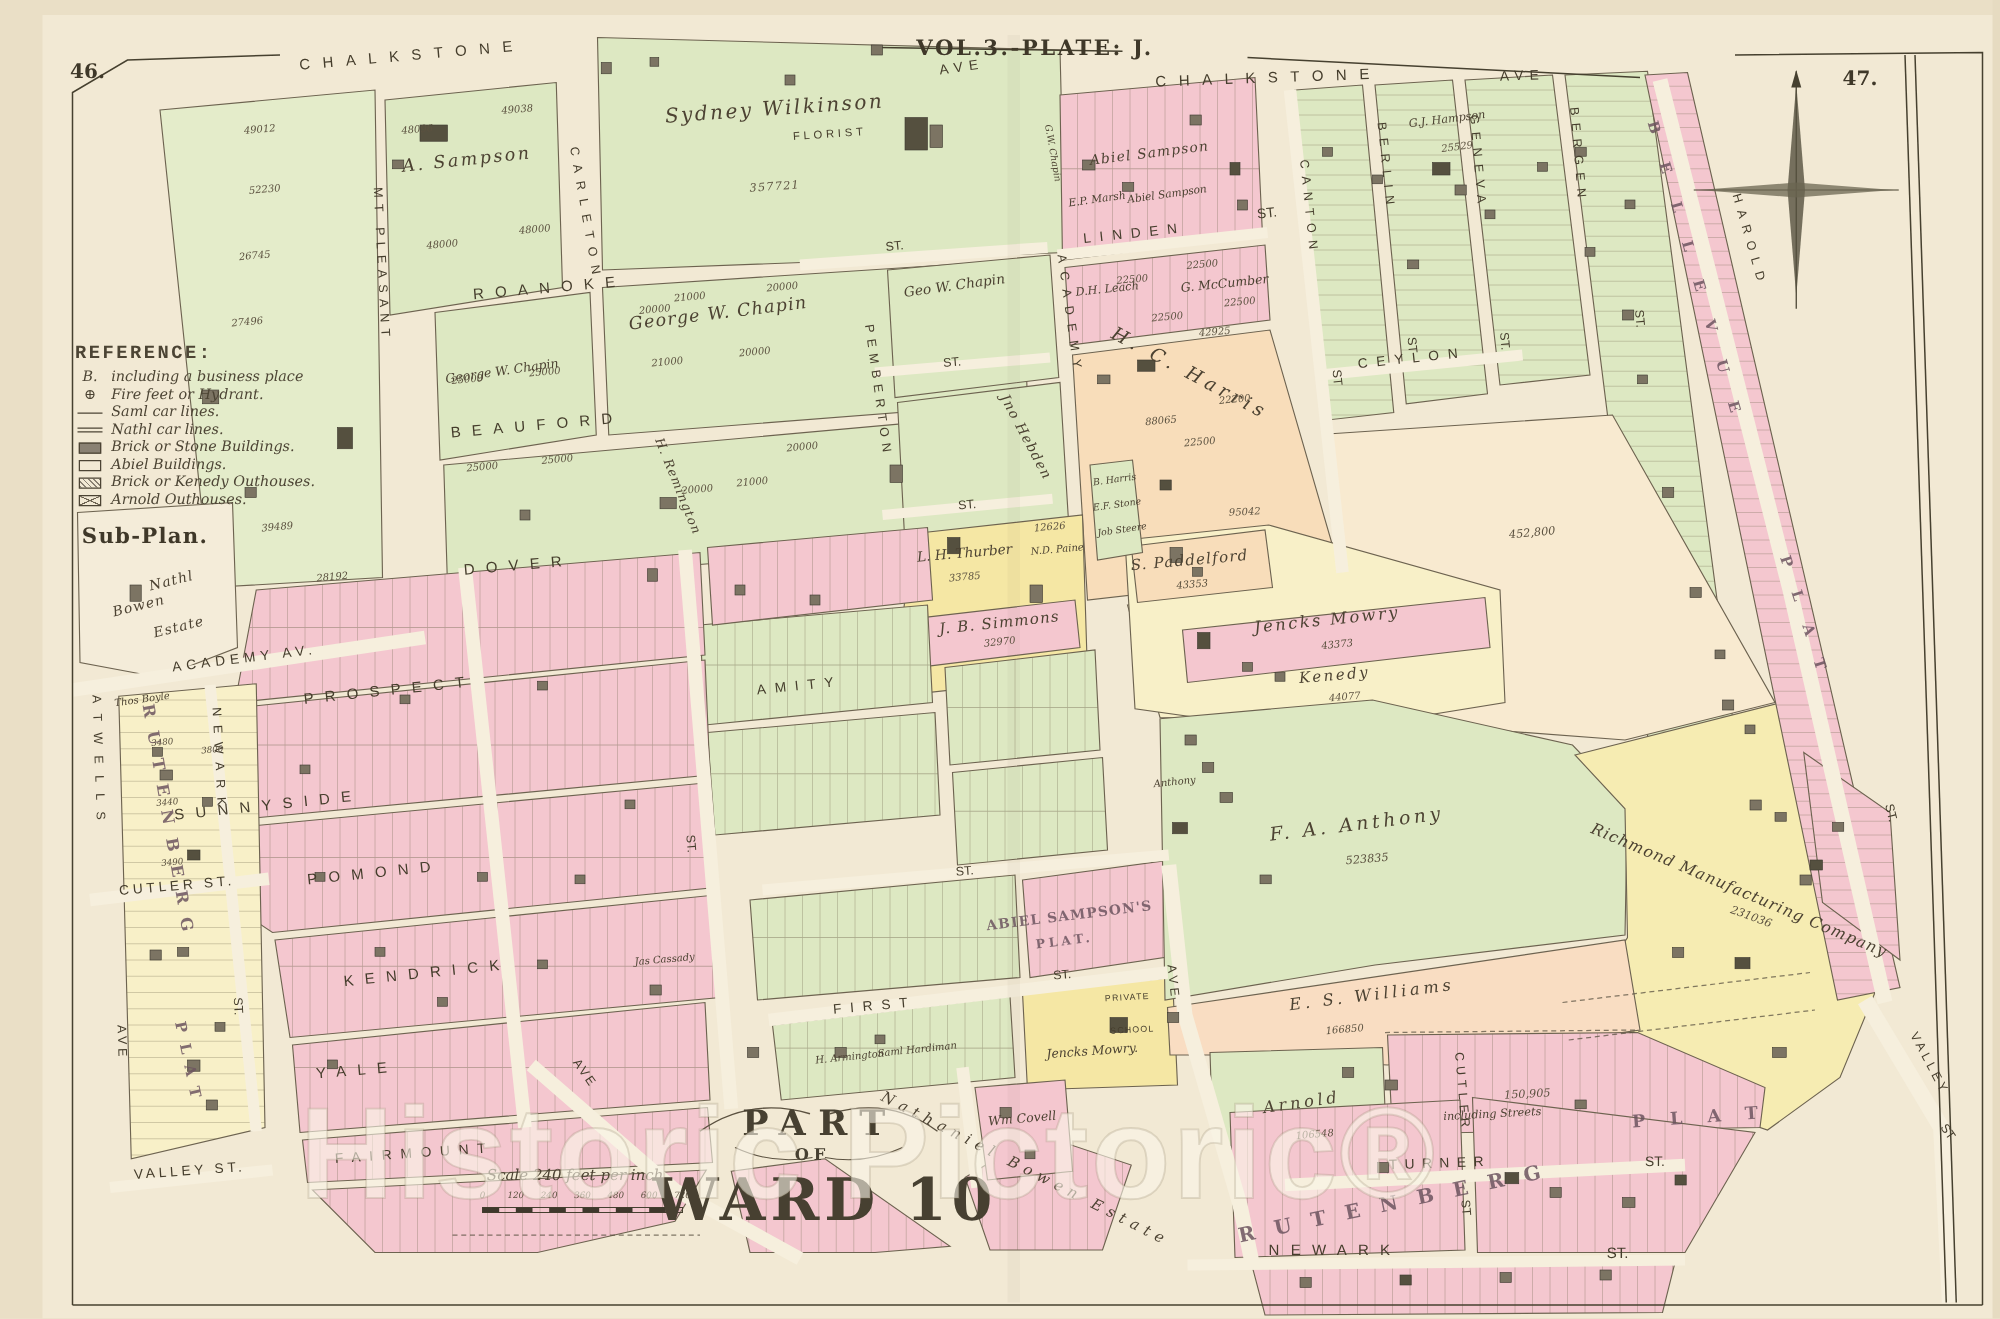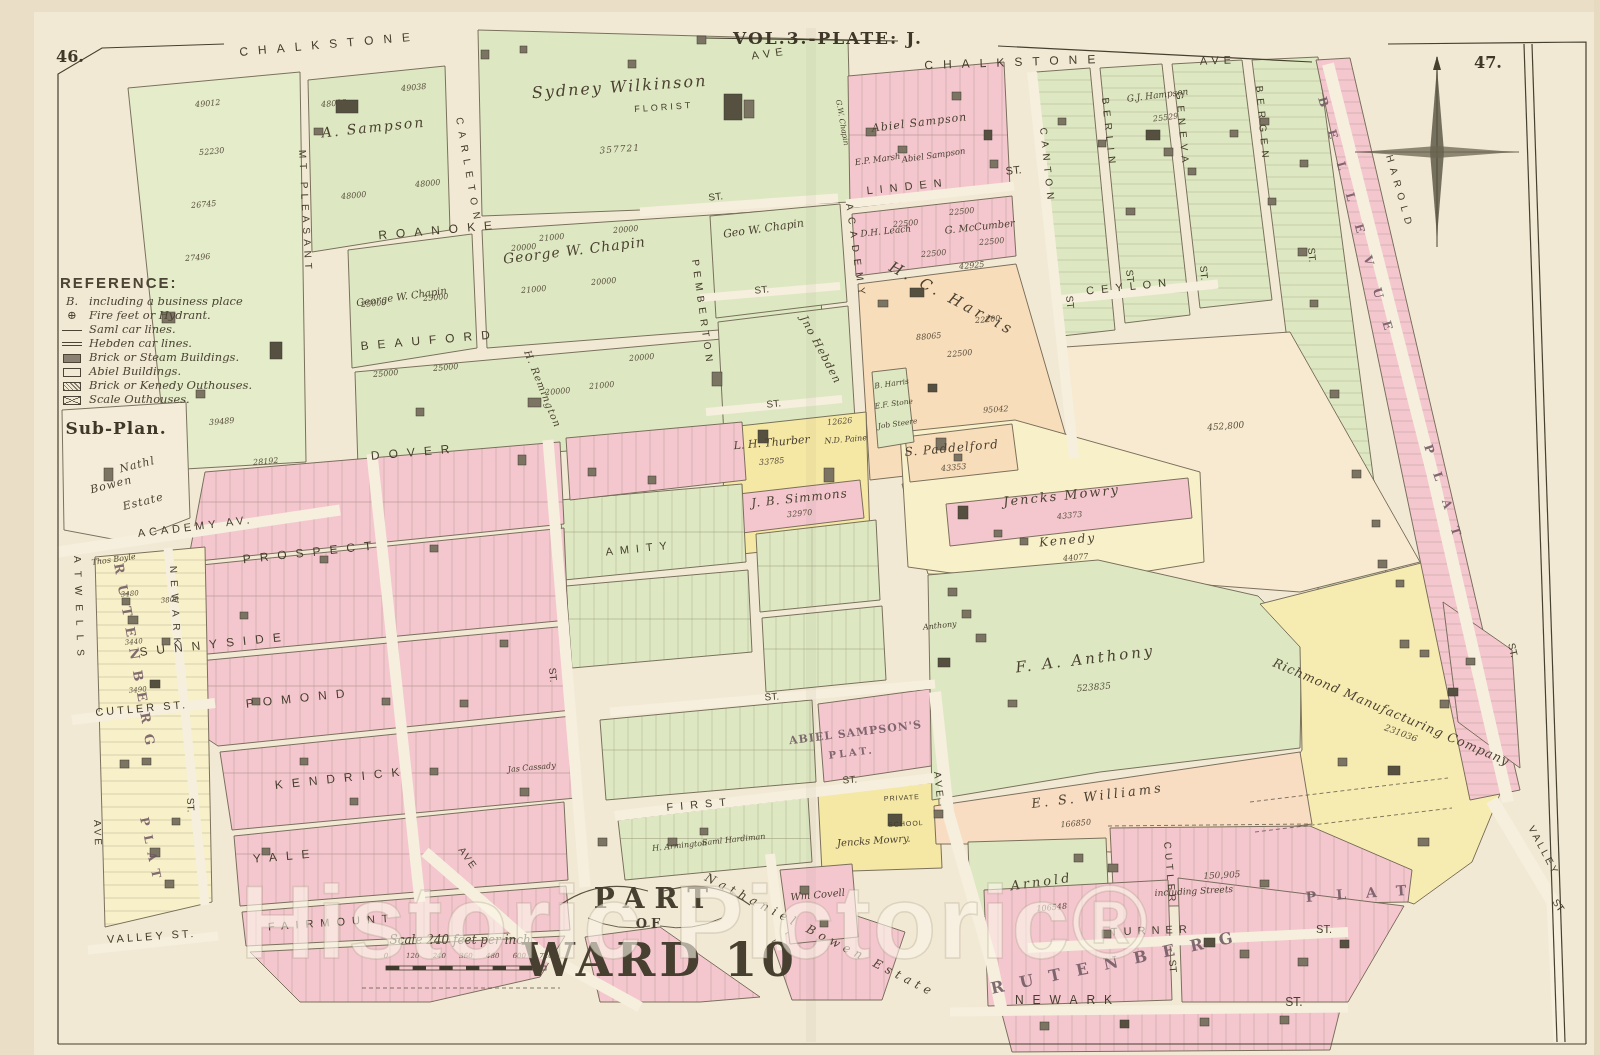--- a/index.html
+++ b/index.html
@@ -9,21 +9,21 @@
   .st{font-family:"Liberation Sans",sans-serif;fill:#453d2c;}
   .nm{font-family:"DejaVu Serif",serif;font-style:italic;fill:#4c4232;}
   .num{font-family:"DejaVu Serif",serif;font-style:italic;fill:#5c5240;}
   .plat{font-family:"DejaVu Serif",serif;font-weight:bold;fill:#6d5560;opacity:.85;}
   .ttl{font-family:"DejaVu Serif",serif;font-weight:bold;fill:#3f3829;}
   .ward{font-family:"DejaVu Serif",serif;font-weight:bold;fill:#474031;}
   .wm{font-family:"Liberation Sans",sans-serif;font-weight:bold;
       fill:rgba(250,245,231,0.60);stroke:rgba(135,122,95,0.22);stroke-width:1.5px;}
   
   .ref{position:absolute;left:60px;top:274px;width:230px;color:#4c4434;}
-  .ref .rtitle{font-family:Liberation Sans, sans-serif;font-weight:bold;font-size:15px;
+  .ref .rtitle{font-family:Liberation Mono, monospace;font-weight:bold;font-size:15px;
                letter-spacing:2px;margin-bottom:3px;}
   .ref .row{display:flex;align-items:center;height:14px;font-family:"DejaVu Serif",serif;
             font-style:italic;font-size:11.5px;}
   .sym{display:inline-block;width:24px;margin-right:5px;text-align:center;flex:0 0 24px;}
   .sym .ln{display:inline-block;width:20px;border-top:1.2px solid #4c4434;vertical-align:middle;}
   .sym .dln{display:inline-block;width:20px;border-top:1px solid #4c4434;
             border-bottom:1px solid #4c4434;height:2px;vertical-align:middle;}
   .sym .bx{display:inline-block;width:16px;height:7px;border:1px solid #4c4434;vertical-align:middle;}
   .sym .bx.f{background:#8a8173;}
   .sym .bx.o{background:#f2e9d4;}
@@ -1233,32 +1233,32 @@
     <div class="row">
       <span class="sym">⊕</span>
       <span>Fire feet or Hydrant.</span>
     </div>
     <div class="row">
       <span class="sym"><span class="ln"></span></span>
       <span>Saml car lines.</span>
     </div>
     <div class="row">
       <span class="sym"><span class="dln"></span></span>
-      <span>Hebden car lines.</span>
+      <span>Nathl car lines.</span>
     </div>
     <div class="row">
       <span class="sym"><span class="bx f"></span></span>
-      <span>Brick or Steam Buildings.</span>
+      <span>Brick or Stone Buildings.</span>
     </div>
     <div class="row">
       <span class="sym"><span class="bx o"></span></span>
       <span>Abiel Buildings.</span>
     </div>
     <div class="row">
       <span class="sym"><span class="bx hh"></span></span>
       <span>Brick or Kenedy Outhouses.</span>
     </div>
     <div class="row">
       <span class="sym"><span class="bx x"></span></span>
-      <span>Scale Outhouses.</span>
+      <span>Arnold Outhouses.</span>
     </div>
   </div>
 </div>
 
 </body></html>

